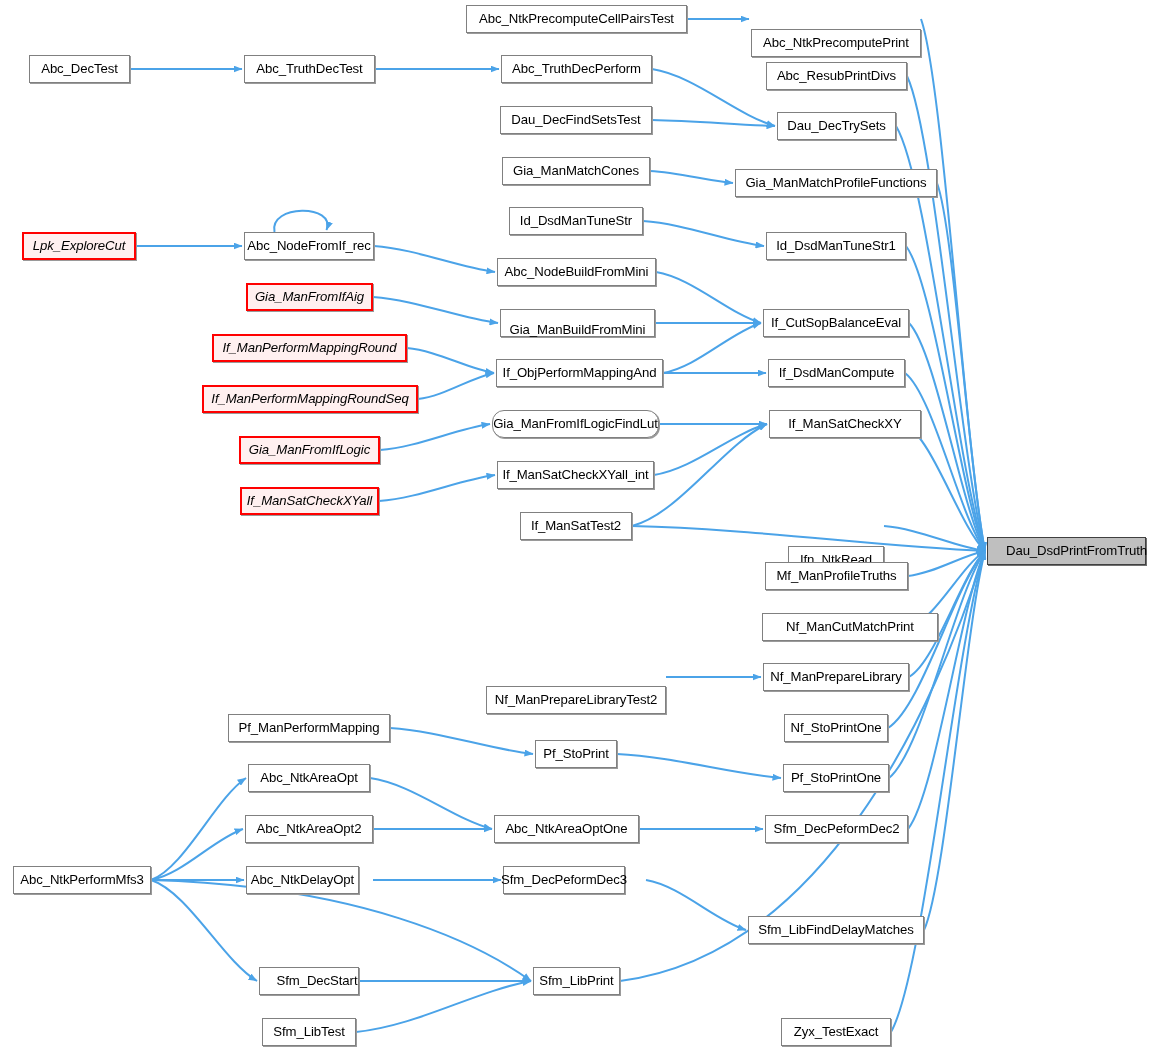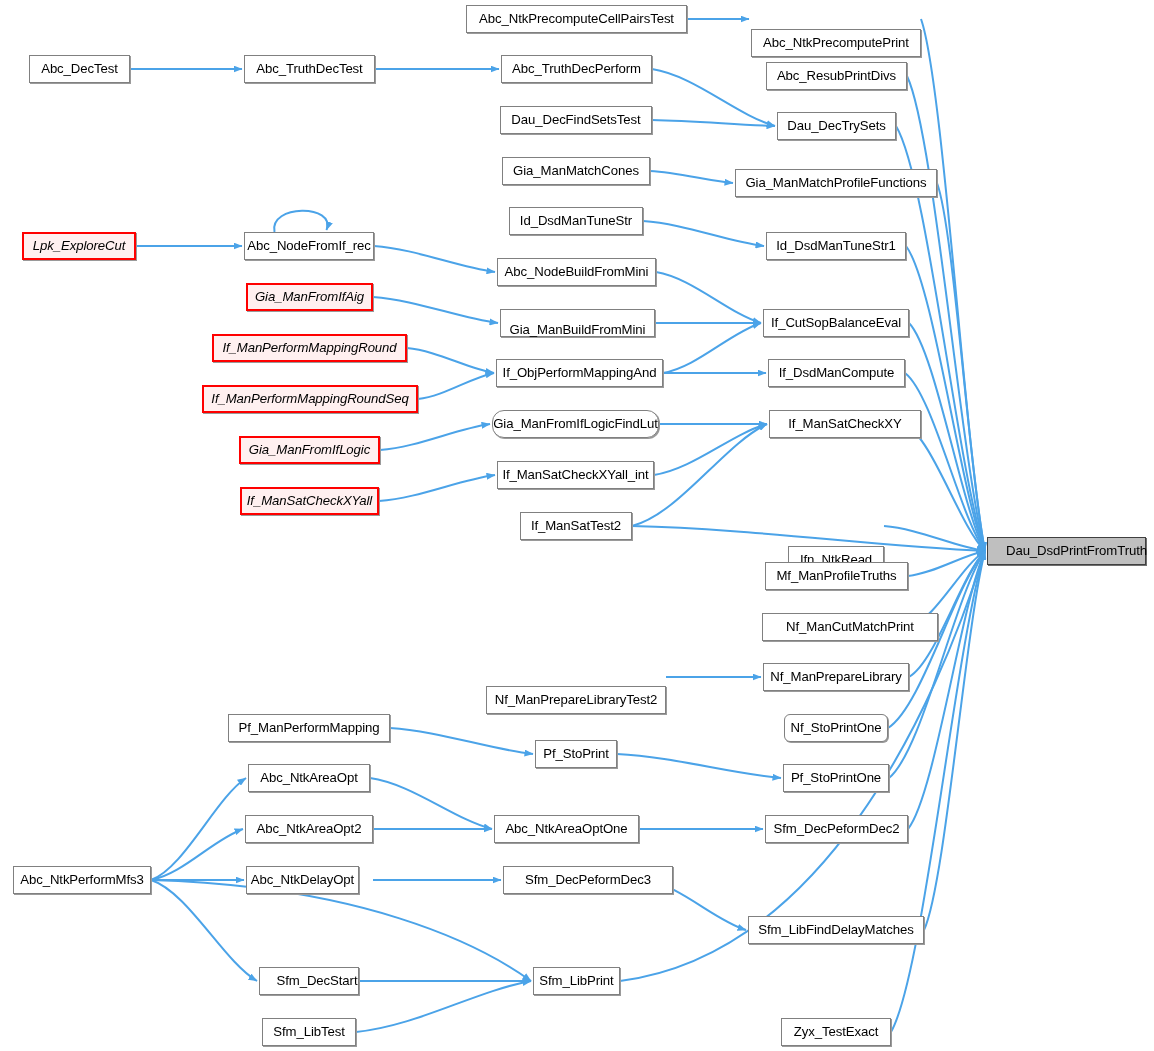--- a/index.html
+++ b/index.html
@@ -220,21 +220,21 @@
       </div>
       <div class="node" style="left: 762px; top: 613px; width: 176px;">
         <span class="lbl">Nf_ManCutMatchPrint</span>
       </div>
       <div class="node" style="left: 486px; top: 686px; width: 180px;">
         <span class="lbl">Nf_ManPrepareLibraryTest2</span>
       </div>
       <div class="node" style="left: 763px; top: 663px; width: 146px;">
         <span class="lbl">Nf_ManPrepareLibrary</span>
       </div>
-      <div class="node" style="left: 784px; top: 714px; width: 104px; border-radius: 6px;">
+      <div class="node" style="left: 784px; top: 714px; width: 104px;">
         <span class="lbl">Nf_StoPrintOne</span>
       </div>
       <div class="node" style="left: 228px; top: 714px; width: 162px;">
         <span class="lbl">Pf_ManPerformMapping</span>
       </div>
       <div class="node" style="left: 535px; top: 740px; width: 82px;">
         <span class="lbl">Pf_StoPrint</span>
       </div>
       <div class="node" style="left: 783px; top: 764px; width: 106px;">
         <span class="lbl">Pf_StoPrintOne</span>
@@ -250,21 +250,21 @@
       </div>
       <div class="node" style="left: 765px; top: 815px; width: 143px;">
         <span class="lbl">Sfm_DecPeformDec2</span>
       </div>
       <div class="node" style="left: 13px; top: 866px; width: 138px;">
         <span class="lbl">Abc_NtkPerformMfs3</span>
       </div>
       <div class="node" style="left: 246px; top: 866px; width: 113px;">
         <span class="lbl">Abc_NtkDelayOpt</span>
       </div>
-      <div class="node" style="left: 503px; top: 866px; width: 170px;">
+      <div class="node" style="left: 503px; top: 866px; width: 122px;">
         <span class="lbl">Sfm_DecPeformDec3</span>
       </div>
       <div class="node" style="left: 748px; top: 916px; width: 176px;">
         <span class="lbl">Sfm_LibFindDelayMatches</span>
       </div>
       <div class="node" style="left: 259px; top: 967px; width: 100px; padding-left: 16px;">
         <span class="lbl">Sfm_DecStart</span>
       </div>
       <div class="node" style="left: 533px; top: 967px; width: 87px;">
         <span class="lbl">Sfm_LibPrint</span>

